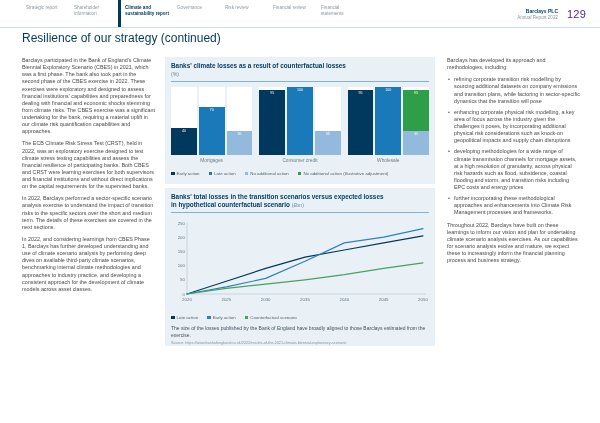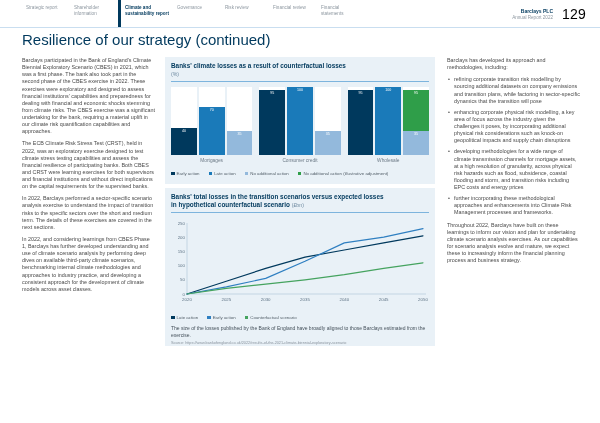--- a/index.html
+++ b/index.html
@@ -9,24 +9,24 @@
   
   #header{position:absolute;left:0;top:0;width:600px;height:27px;border-bottom:1px solid #c9def0;
           display:flex;align-items:stretch;}
   #tabs{display:flex;align-items:stretch;margin-left:22px;}
   .tab{width:40px;padding:5px 4px 3px 4px;font-size:4.6px;line-height:1.25;color:#8d97a0;cursor:pointer;}
   .tab.active{border-left:3px solid #00395d;color:#00395d;font-weight:bold;width:44px;}
   #header-right{margin-left:auto;display:flex;align-items:center;gap:9px;margin-right:14px;}
   #brand-block{text-align:right;}
   #brand-name{font-size:5px;font-weight:bold;color:#00395d;}
   #brand-edition{font-size:4.6px;color:#8d97a0;margin-top:1px;}
-  #page-number{font-size:14px;color:#000000;letter-spacing:.2px;}
-
-  
-  #page-title{position:absolute;left:22px;top:31px;font-size:15px;color:#00395d;font-weight:400;}
+  #page-number{font-size:11px;color:#4c1d95;letter-spacing:.2px;}
+
+  
+  #page-title{position:absolute;left:22px;top:31px;font-size:12px;color:#00395d;font-weight:400;}
 
   
   .bodycol{position:absolute;top:57px;font-size:5.4px;line-height:1.32;color:#4a4a4a;}
   #col-left{left:22px;width:133px;}
   #col-right{left:447px;width:134px;}
   .para{margin:0 0 5px 0;}
   .bullet{position:relative;padding-left:7px;margin:0 0 4px 0;}
   .bullet::before{content:"\2022";position:absolute;left:1px;top:0;color:#4a4a4a;}
 
   

